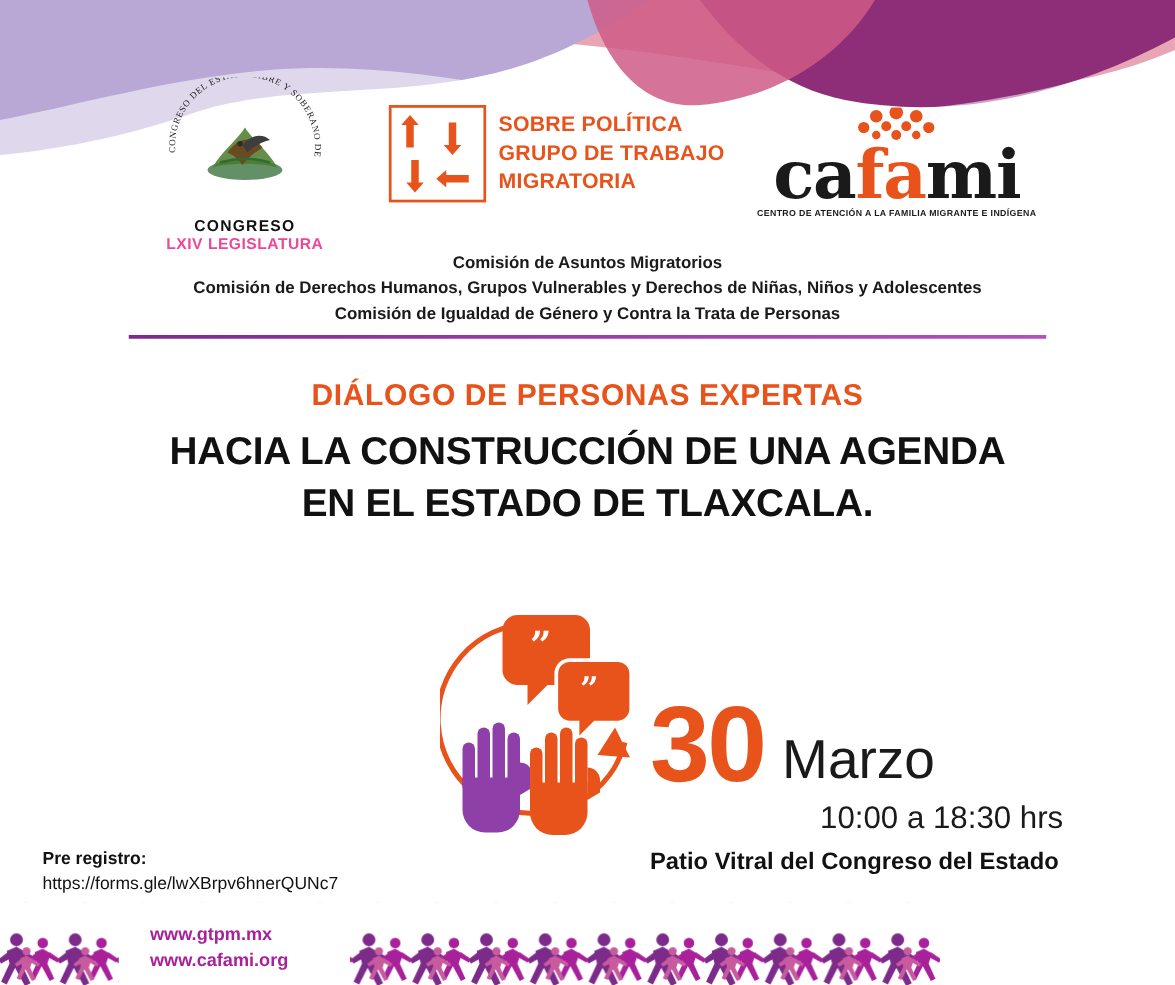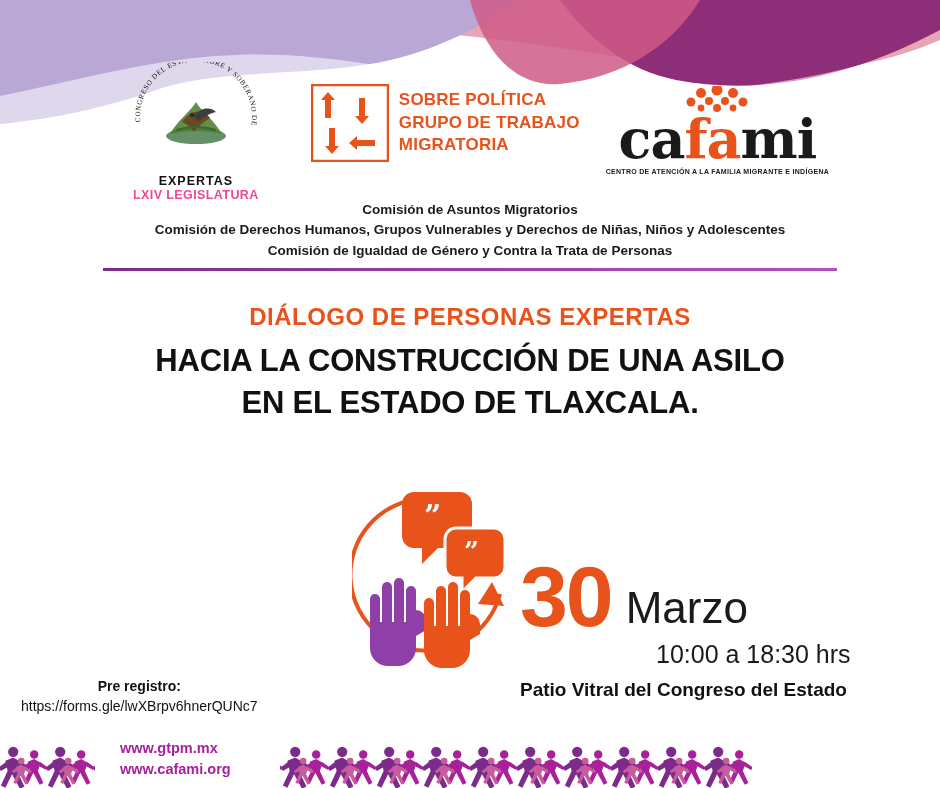--- a/index.html
+++ b/index.html
@@ -68,21 +68,21 @@
 
   
   .date-block { position: absolute; left: 520px; top: 560px; z-index: 3; }
   .date-row { display: flex; align-items: flex-end; }
   .day { color: #e8531b; font-size: 86px; font-weight: bold; line-height: .86; letter-spacing: -2px; }
   .month { color: #1a1a1a; font-size: 44px; font-weight: normal; line-height: 1; margin-left: 14px; margin-bottom: 4px; }
   .hours { color: #1a1a1a; font-size: 25px; margin-top: 6px; margin-left: 136px; }
   .venue { color: #111; font-size: 19px; font-weight: bold; margin-top: 10px; }
 
   
-  .prereg { position: absolute; left: 21px; top: 678px; z-index: 3; text-align: center; }
+  .prereg { position: absolute; left: 34px; top: 678px; z-index: 3; }
   .prereg-label { font-size: 14px; font-weight: bold; color: #111; }
   .prereg-link { font-size: 14px; color: #111; margin-top: 4px; }
 
   
   .footer-band {
     position: absolute; left: 0; bottom: 0; width: 752px; height: 66px;
     background: #ffffff; z-index: 2; overflow: hidden;
   }
   .runners { position: absolute; left: 0; bottom: 0; width: 940px; height: 66px; }
   .footer-urls {
@@ -121,21 +121,21 @@
         <g transform="translate(75,62)">
           <ellipse cx="0" cy="12" rx="30" ry="8" fill="#2f6b33" opacity="0.75"></ellipse>
           <path d="M-26,10 C-18,-4 -6,-12 0,-22 C6,-12 18,-4 26,10 C14,6 -14,6 -26,10 Z" fill="#4a7a2a" opacity="0.85"></path>
           <path d="M-14,-2 C-6,-14 6,-16 14,-6 C8,-2 2,2 -2,8 C-6,2 -10,0 -14,-2 Z" fill="#6b4a22"></path>
           <path d="M-2,-8 C4,-16 14,-18 20,-12 C12,-10 6,-6 2,-2 Z" fill="#3d3d3d"></path>
           <circle cx="-4" cy="-9" r="2.2" fill="#2b2b2b"></circle>
           <path d="M-20,6 q20,-6 40,0" stroke="#2f6b33" stroke-width="2" fill="none"></path>
         </g>
       </svg>
     </div>
-    <div class="caption1">EXPERTAS</div>
+    <div class="caption1">CONGRESO</div>
     <div class="caption2">LXIV LEGISLATURA</div>
   </div>
 
   <div class="logo-gtpm">
     <div class="gtpm-mark">
       <svg width="78" height="78" viewBox="0 0 78 78" xmlns="http://www.w3.org/2000/svg">
         <rect x="1" y="1" width="76" height="76" fill="none" stroke="#e8531b" stroke-width="2.5"></rect>
 
         <g fill="#e8531b">
           <path d="M14,34 L14,16 L10,16 L17,8 L24,16 L20,16 L20,34 Z"></path>
@@ -177,21 +177,21 @@
 <div class="commissions">
   <div>Comisión de Asuntos Migratorios</div>
   <div>Comisión de Derechos Humanos, Grupos Vulnerables y Derechos de Niñas, Niños y Adolescentes</div>
   <div>Comisión de Igualdad de Género y Contra la Trata de Personas</div>
 </div>
 
 <div class="divider"></div>
 
 <div class="eyebrow">DIÁLOGO DE PERSONAS EXPERTAS</div>
 <div class="headline">
-  <div>HACIA LA CONSTRUCCIÓN DE UNA ASILO</div>
+  <div>HACIA LA CONSTRUCCIÓN DE UNA AGENDA</div>
   <div>EN EL ESTADO DE TLAXCALA.</div>
 </div>
 
 <div class="illustration">
   <svg width="180" height="200" viewBox="0 0 180 200" xmlns="http://www.w3.org/2000/svg">
 
     <path d="M102,22 A76,76 0 1 0 148,112" fill="none" stroke="#e8531b" stroke-width="4"></path>
     <path d="M140,100 L152,124 L126,122 Z" fill="#e8531b"></path>
 
     <path d="M62,10 h46 a12,12 0 0 1 12,12 v32 a12,12 0 0 1 -12,12 h-22 l-16,16 v-16 h-8 a12,12 0 0 1 -12,-12 v-32 a12,12 0 0 1 12,-12 z" fill="#e8531b"></path>

